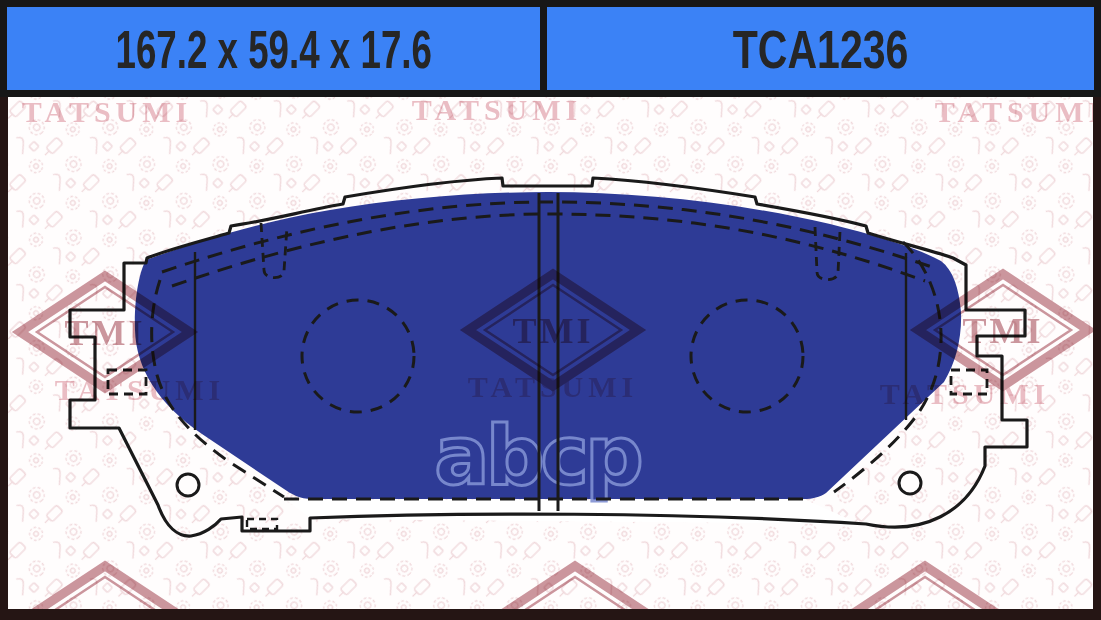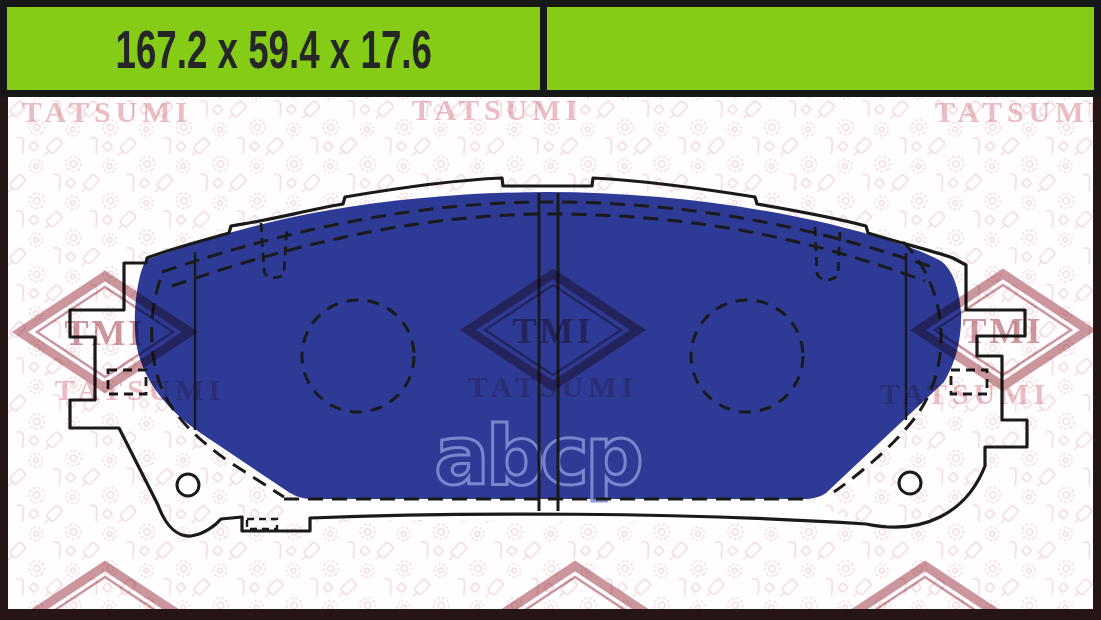--- a/index.html
+++ b/index.html
@@ -3,21 +3,21 @@
 <meta charset="utf-8">
 <style>
   html,body{margin:0;padding:0;}
   body{
     width:1101px;height:620px;position:relative;overflow:hidden;
     background:#ffffff;font-family:"Liberation Sans",sans-serif;
   }
   
   .header{
     position:absolute;top:0;left:0;width:1101px;height:97px;
-    box-sizing:border-box;background:#84cc16;
+    box-sizing:border-box;background:#3b82f6;
     border-top:7px solid #171717;border-left:7px solid #171717;
     border-right:7px solid #171717;border-bottom:7px solid #171717;
     display:flex;
   }
   .header-cell{
     display:flex;align-items:center;justify-content:center;
     box-sizing:border-box;height:100%;
   }
   .header-cell.left{width:540px;border-right:7px solid #171717;}
   .header-cell.right{flex:1;}
@@ -37,20 +37,23 @@
   }
   .art{position:absolute;top:0;left:0;display:block;}
   .wm{mix-blend-mode:multiply;}
 </style>
 </head>
 <body>
 
 <div class="header">
   <div class="header-cell left">
     <span class="dim-text">167.2 x 59.4 x 17.6</span>
+  </div>
+  <div class="header-cell right">
+    <span class="part-text">TCA1236</span>
   </div>
 </div>
 
 <div class="main">
   <svg class="art" width="1085" height="512" viewBox="8 97 1085 512" xmlns="http://www.w3.org/2000/svg">
 
     <defs>
       <pattern id="toolpat" width="52" height="52" patternUnits="userSpaceOnUse" patternTransform="rotate(45 0 0)">
         <g fill="none" stroke="#f0d8db" stroke-width="1.3">
           <circle cx="12" cy="12" r="7.5" stroke-dasharray="3 2"></circle>

